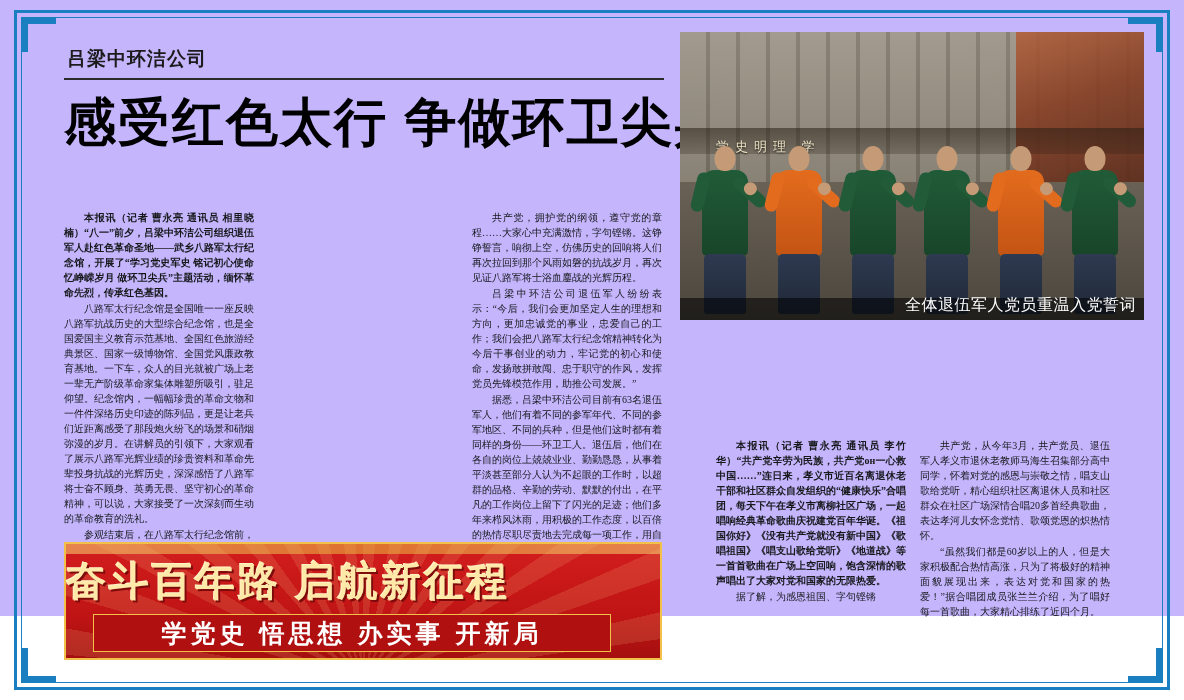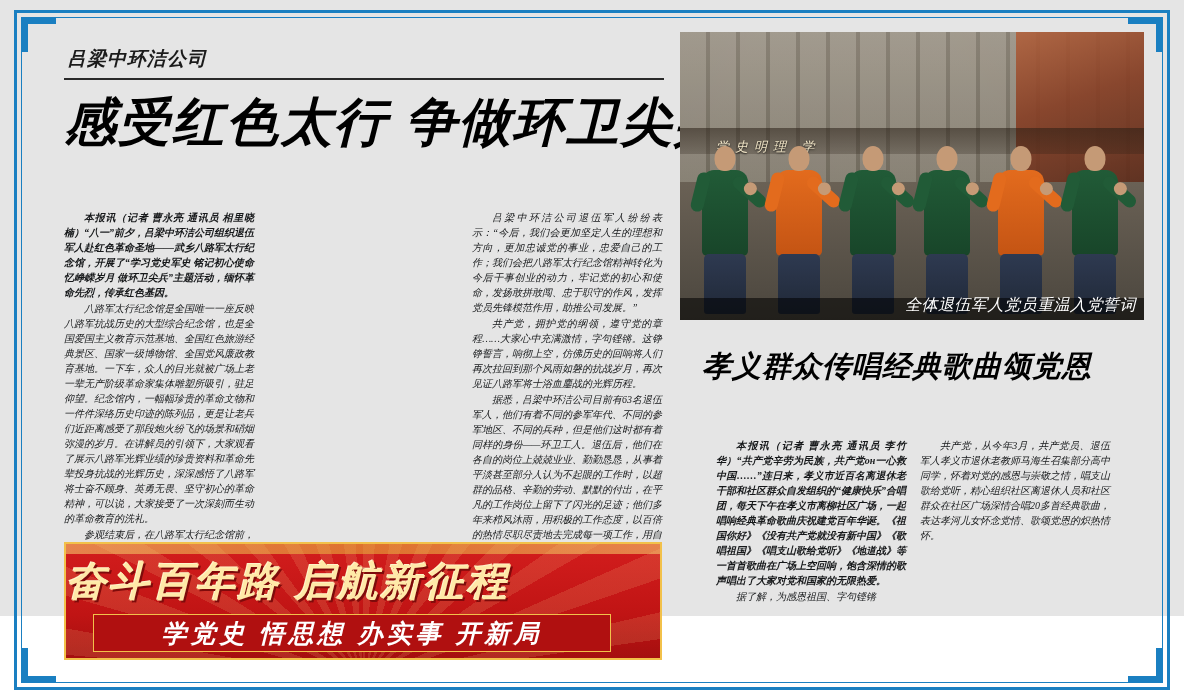--- a/index.html
+++ b/index.html
@@ -13,23 +13,22 @@
     font-family: "Liberation Serif", "DejaVu Serif", serif;
     color: #111;
     overflow: hidden;
   }
 
   
   #page {
     position: relative;
     width: 1184px;
     height: 616px;
-    background: #e5e5e5;
-    box-sizing: border-box;
-    font-style: italic;
+    background: #c4b5fd;
+    box-sizing: border-box;
   }
   .frame-outer {
     position: absolute;
     left: 14px; top: 10px;
     width: 1156px; height: 680px;
     border: 3px solid #1a7fc1;
     box-sizing: border-box;
   }
   .frame-inner {
     position: absolute;
@@ -388,33 +387,33 @@
       </div>
     </div>
 
     <div class="col" id="col1">
       <p><span class="lead">本报讯（记者 曹永亮 通讯员 相里晓楠）“八一”前夕，吕梁中环洁公司组织退伍军人赴红色革命圣地——武乡八路军太行纪念馆，开展了“学习党史军史 铭记初心使命 忆峥嵘岁月 做环卫尖兵”主题活动，缅怀革命先烈，传承红色基因。</span></p>
       <p>八路军太行纪念馆是全国唯一一座反映八路军抗战历史的大型综合纪念馆，也是全国爱国主义教育示范基地、全国红色旅游经典景区、国家一级博物馆、全国党风廉政教育基地。一下车，众人的目光就被广场上老一辈无产阶级革命家集体雕塑所吸引，驻足仰望。纪念馆内，一幅幅珍贵的革命文物和一件件深络历史印迹的陈列品，更是让老兵们近距离感受了那段炮火纷飞的场景和硝烟弥漫的岁月。在讲解员的引领下，大家观看了展示八路军光辉业绩的珍贵资料和革命先辈投身抗战的光辉历史，深深感悟了八路军将士奋不顾身、英勇无畏、坚守初心的革命精神，可以说，大家接受了一次深刻而生动的革命教育的洗礼。</p>
       <p>参观结束后，在八路军太行纪念馆前，全体退伍军人党员重温入党誓词：我志愿加入中国</p>
     </div>
 
     <div class="col" id="col3">
+      <p>共产党，拥护党的纲领，遵守党的章程……大家心中充满激情，字句铿锵。这铮铮誓言，响彻上空，仿佛历史的回响将人们再次拉回到那个风雨如磐的抗战岁月，再次见证八路军将士浴血鏖战的光辉历程。</p>
       <p>吕梁中环洁公司退伍军人纷纷表示：“今后，我们会更加坚定人生的理想和方向，更加忠诚党的事业，忠爱自己的工作；我们会把八路军太行纪念馆精神转化为今后干事创业的动力，牢记党的初心和使命，发扬敢拼敢闯、忠于职守的作风，发挥党员先锋模范作用，助推公司发展。”</p>
-      <p>共产党，拥护党的纲领，遵守党的章程……大家心中充满激情，字句铿锵。这铮铮誓言，响彻上空，仿佛历史的回响将人们再次拉回到那个风雨如磐的抗战岁月，再次见证八路军将士浴血鏖战的光辉历程。</p>
       <p>据悉，吕梁中环洁公司目前有63名退伍军人，他们有着不同的参军年代、不同的参军地区、不同的兵种，但是他们这时都有着同样的身份——环卫工人。退伍后，他们在各自的岗位上兢兢业业、勤勤恳恳，从事着平淡甚至部分人认为不起眼的工作时，以超群的品格、辛勤的劳动、默默的付出，在平凡的工作岗位上留下了闪光的足迹；他们多年来栉风沐雨，用积极的工作态度，以百倍的热情尽职尽责地去完成每一项工作，用自己的努力不断书写敢收奋斗的人生新篇章。</p>
     </div>
 
-    <div class="headline2">孝义群众传唱经典歌曲颂党恩</div>
 
     <div class="col" id="col4">
       <p><span class="lead">本报讯（记者 曹永亮 通讯员 李竹华）“共产党辛劳为民族，共产党он一心救中国……”连日来，孝义市近百名离退休老干部和社区群众自发组织的“健康快乐”合唱团，每天下午在孝义市离柳社区广场，一起唱响经典革命歌曲庆祝建党百年华诞。《祖国你好》《没有共产党就没有新中国》《歌唱祖国》《唱支山歌给党听》《地道战》等一首首歌曲在广场上空回响，饱含深情的歌声唱出了大家对党和国家的无限热爱。</span></p>
       <p>据了解，为感恩祖国、字句铿锵</p>
     </div>
     <div class="col" id="col5">
       <p>共产党，从今年3月，共产党员、退伍军人孝义市退休老教师马海生召集部分高中同学，怀着对党的感恩与崇敬之情，唱支山歌给党听，精心组织社区离退休人员和社区群众在社区广场深情合唱20多首经典歌曲，表达孝河儿女怀念党情、歌颂党恩的炽热情怀。</p>
+      <p>“虽然我们都是60岁以上的人，但是大家积极配合热情高涨，只为了将极好的精神面貌展现出来，表达对党和国家的热爱！”据合唱团成员张兰兰介绍，为了唱好每一首歌曲，大家精心排练了近四个月。</p>
     </div>
 
     <div class="banner">
       <div class="rays"></div>
       <div class="flagstripe"></div>
       <div class="banner-line1">奋斗百年路  启航新征程</div>
       <div class="banner-sub">
         <div class="banner-line2">学党史  悟思想  办实事  开新局</div>
       </div>
     </div>

